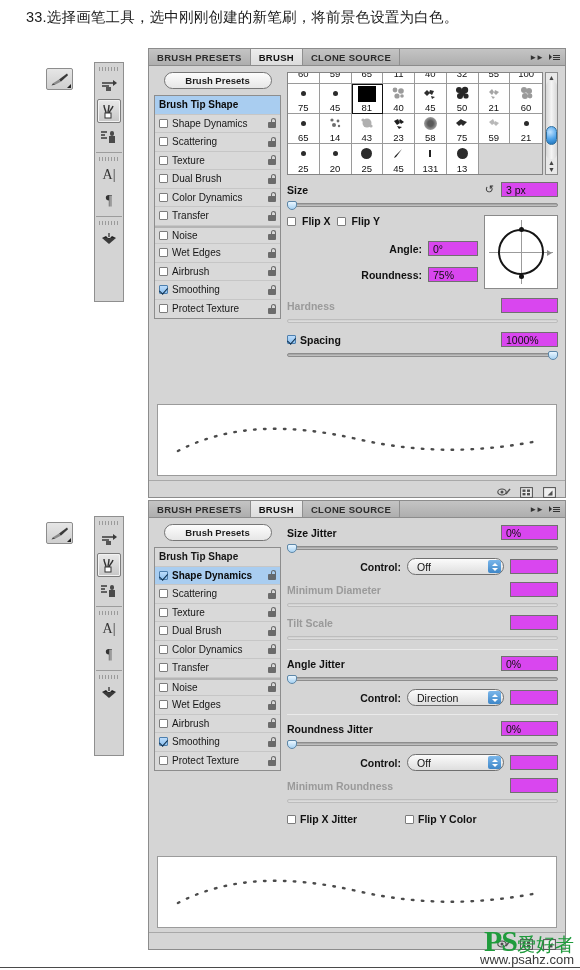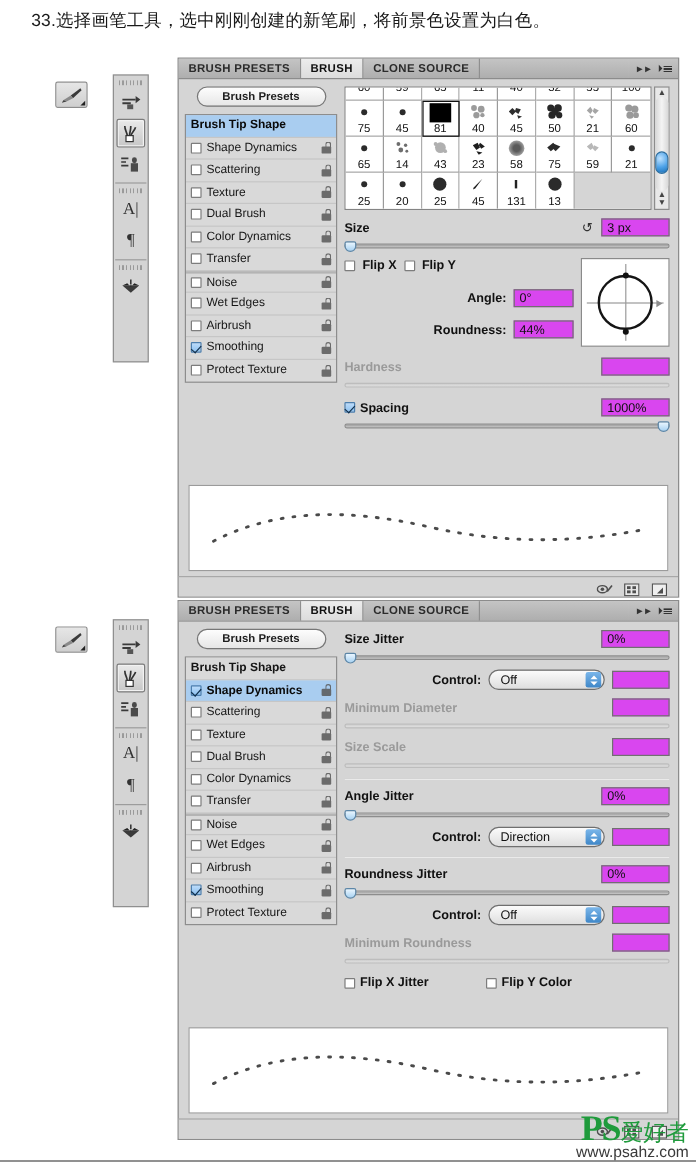--- a/index.html
+++ b/index.html
@@ -744,21 +744,21 @@
             <span style="font-size:10.5px;font-weight:bold;color:#111;margin-right:4px">Flip X</span>
             <span class="cbx"></span>
             <span style="font-size:10.5px;font-weight:bold;color:#111">Flip Y</span>
           </div>
           <div class="row" style="margin-top:14px;justify-content:flex-end;padding-right:6px">
             <span class="lbl">Angle:</span>
             <span class="num-in" style="width:50px;margin-left:6px">0°</span>
           </div>
           <div class="row" style="margin-top:11px;justify-content:flex-end;padding-right:6px">
             <span class="lbl">Roundness:</span>
-            <span class="num-in" style="width:50px;margin-left:6px">44%</span>
+            <span class="num-in" style="width:50px;margin-left:6px">75%</span>
           </div>
         </div>
         <div class="tipbox">
           <span class="cross-h"></span>
           <span class="cross-v"></span>
           <span class="circ"></span>
           <span class="h1"></span>
           <span class="h2"></span>
           <span class="arr"></span>
         </div>
@@ -964,21 +964,21 @@
 
       <div class="row" style="margin-top:7px">
         <span class="lbl dim" style="flex:1">Minimum Diameter</span>
         <span class="num-in" style="width:48px"></span>
       </div>
       <div class="slider">
         <span class="s-track dim"></span>
       </div>
 
       <div class="row" style="margin-top:7px">
-        <span class="lbl dim" style="flex:1">Size Scale</span>
+        <span class="lbl dim" style="flex:1">Tilt Scale</span>
         <span class="num-in" style="width:48px"></span>
       </div>
       <div class="slider">
         <span class="s-track dim"></span>
       </div>
 
       <div class="hr"></div>
 
       <div class="row" style="margin-top:6px">
         <span class="lbl" style="flex:1">Angle Jitter</span>

